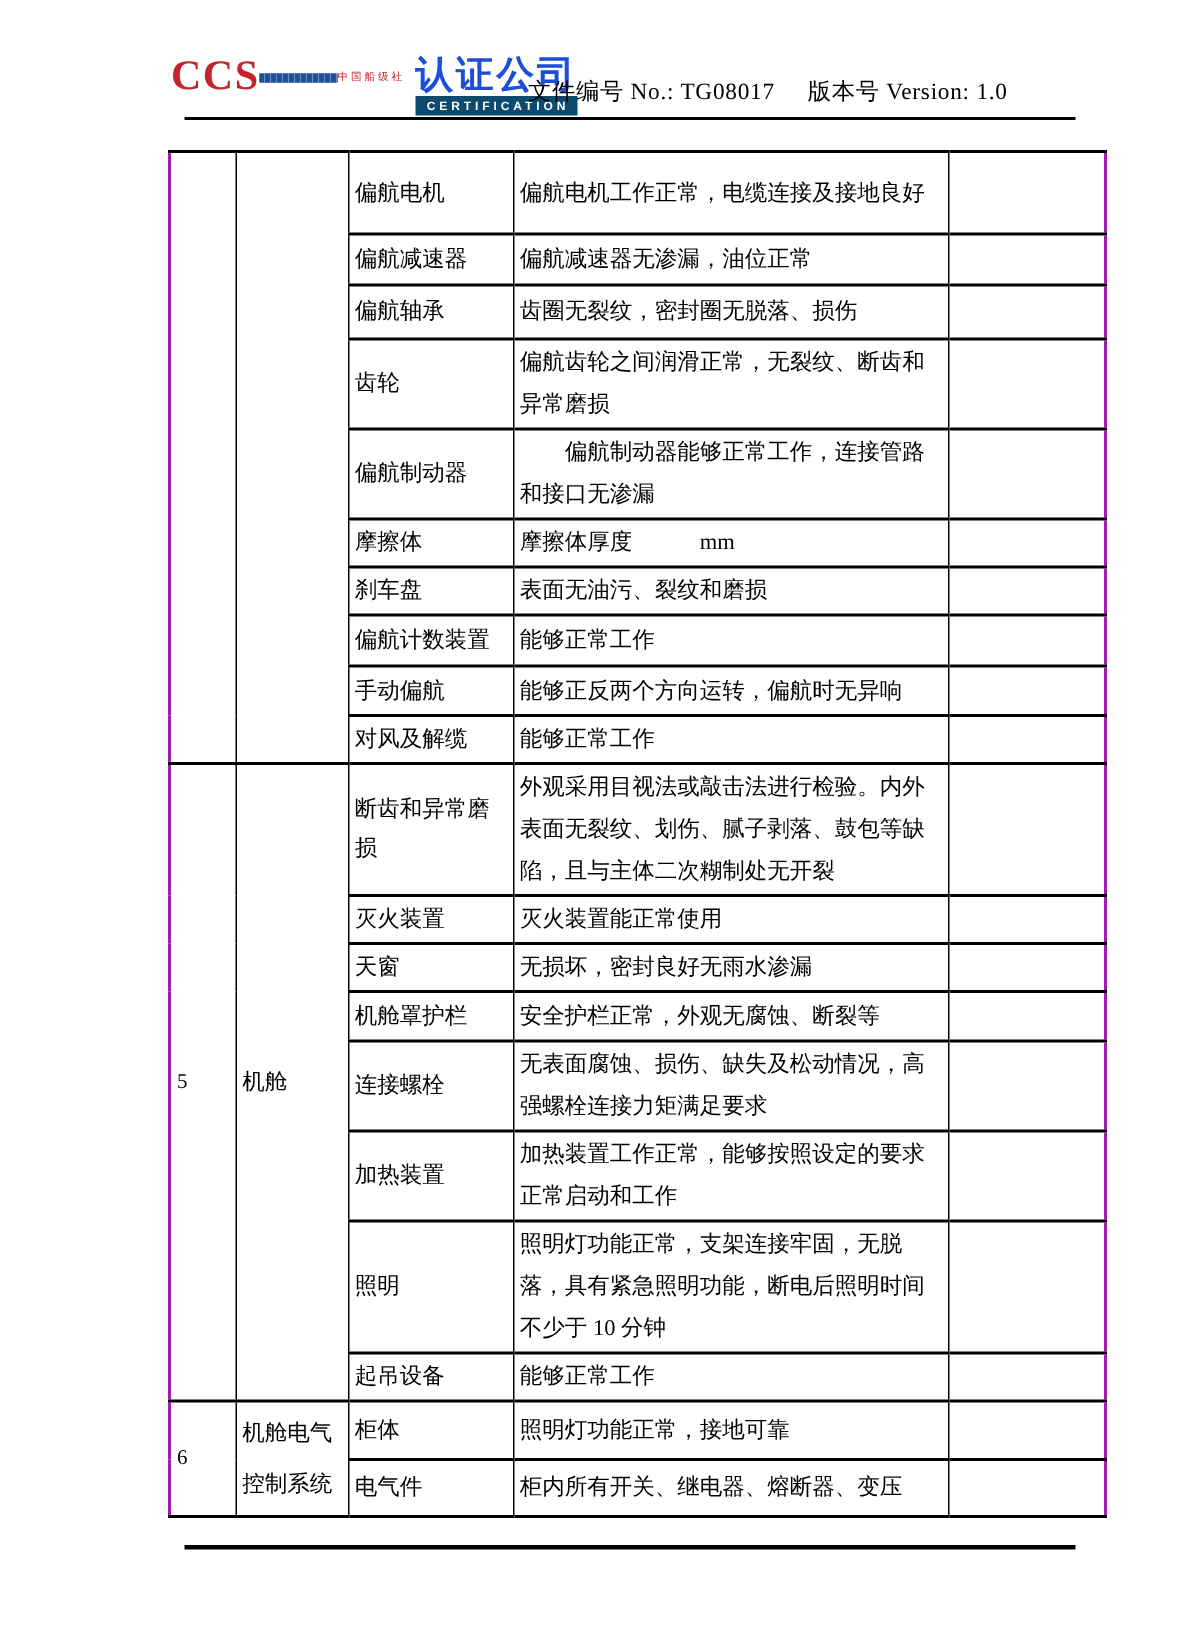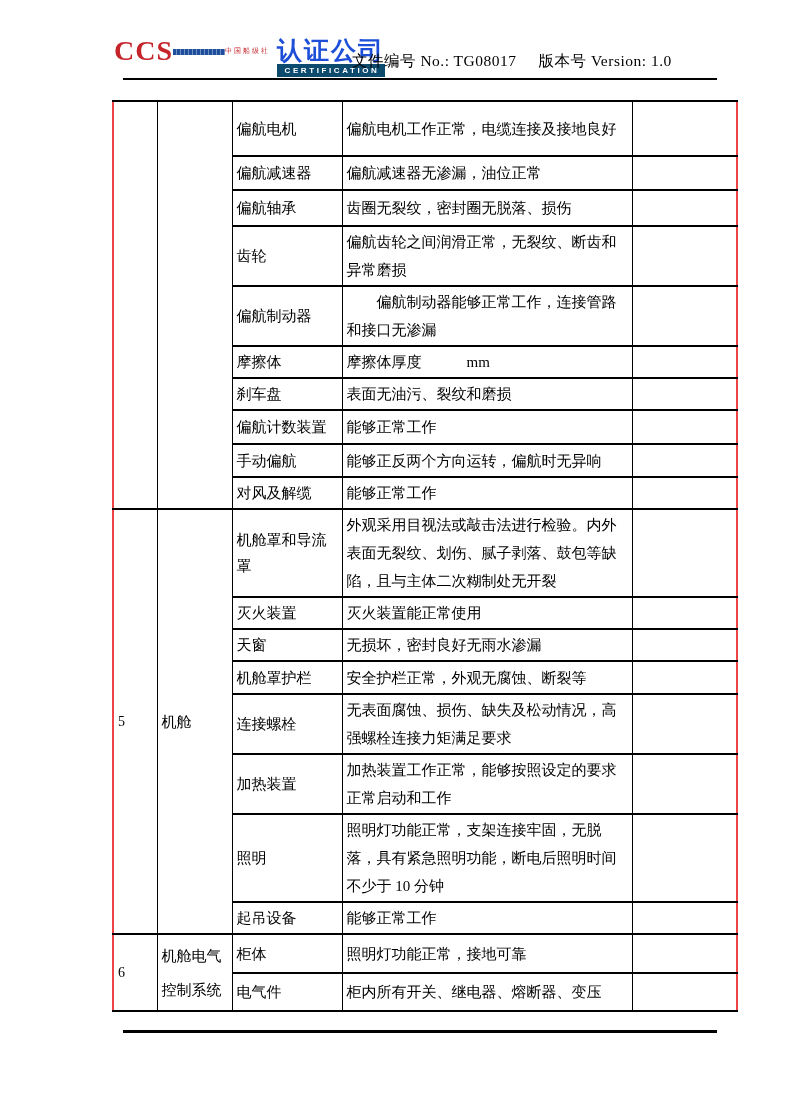--- a/index.html
+++ b/index.html
@@ -18,21 +18,21 @@
   .logo-right{display:flex;flex-direction:column;}
   .company-text{color:#1d4ed8;font-size:25px;line-height:22px;font-weight:bold;letter-spacing:2px;white-space:nowrap;}
   .cert-band{background:#0c4a6e;color:#ffffff;font-size:8px;font-weight:bold;letter-spacing:2.6px;
     padding:2px 3px 2px 5px;margin-top:2px;text-align:center;font-family:"Liberation Sans",sans-serif;white-space:nowrap;}
   .doc-meta{position:absolute;left:352px;top:51px;font-size:15.5px;white-space:nowrap;letter-spacing:.5px;}
   .doc-meta .gap{display:inline-block;width:22px;}
   .header-rule{position:absolute;left:123px;top:78px;width:594px;height:2px;background:#000;}
   
   .tbl{position:absolute;left:112px;top:100px;border-collapse:collapse;table-layout:fixed;
        width:624px;font-size:15px;}
-  .tbl{border:2px solid #ef4444;}
+  .tbl{border:2px solid #a21caf;}
   .tbl td{border:2px solid #000;border-left-width:1px;border-right-width:1px;
           vertical-align:middle;padding:1px 4px;overflow:hidden;}
   .c-no{padding-left:6px;font-size:14px;}
   .c-cat{padding-left:5px;line-height:34px;}
   .c-item{padding-left:6px;line-height:26px;}
   .c-desc{line-height:28px;white-space:pre-wrap;word-break:break-all;padding:0 3px 0 4px;}
   .c-check{}
   
   .footer-rule{position:absolute;left:123px;top:1030px;width:594px;height:3px;background:#000;}
   .footer-text{position:absolute;left:123px;top:1038px;width:594px;text-align:center;font-size:14.5px;letter-spacing:1px;}
@@ -117,21 +117,21 @@
       </tr>
       <tr style="height:32px">
         <td class="c-item">对风及解缆</td>
         <td class="c-desc">能够正常工作</td>
         <td class="c-check"></td>
       </tr>
 
       <tr style="height:84px">
         <td class="c-no" rowspan="8">5</td>
         <td class="c-cat" rowspan="8">机舱</td>
-        <td class="c-item">机舱罩和导流罩</td>
+        <td class="c-item">断齿和异常磨损</td>
         <td class="c-desc">外观采用目视法或敲击法进行检验。内外表面无裂纹、划伤、腻子剥落、鼓包等缺陷，且与主体二次糊制处无开裂</td>
         <td class="c-check"></td>
       </tr>
       <tr style="height:32px">
         <td class="c-item">灭火装置</td>
         <td class="c-desc">灭火装置能正常使用</td>
         <td class="c-check"></td>
       </tr>
       <tr style="height:31px">
         <td class="c-item">天窗</td>

